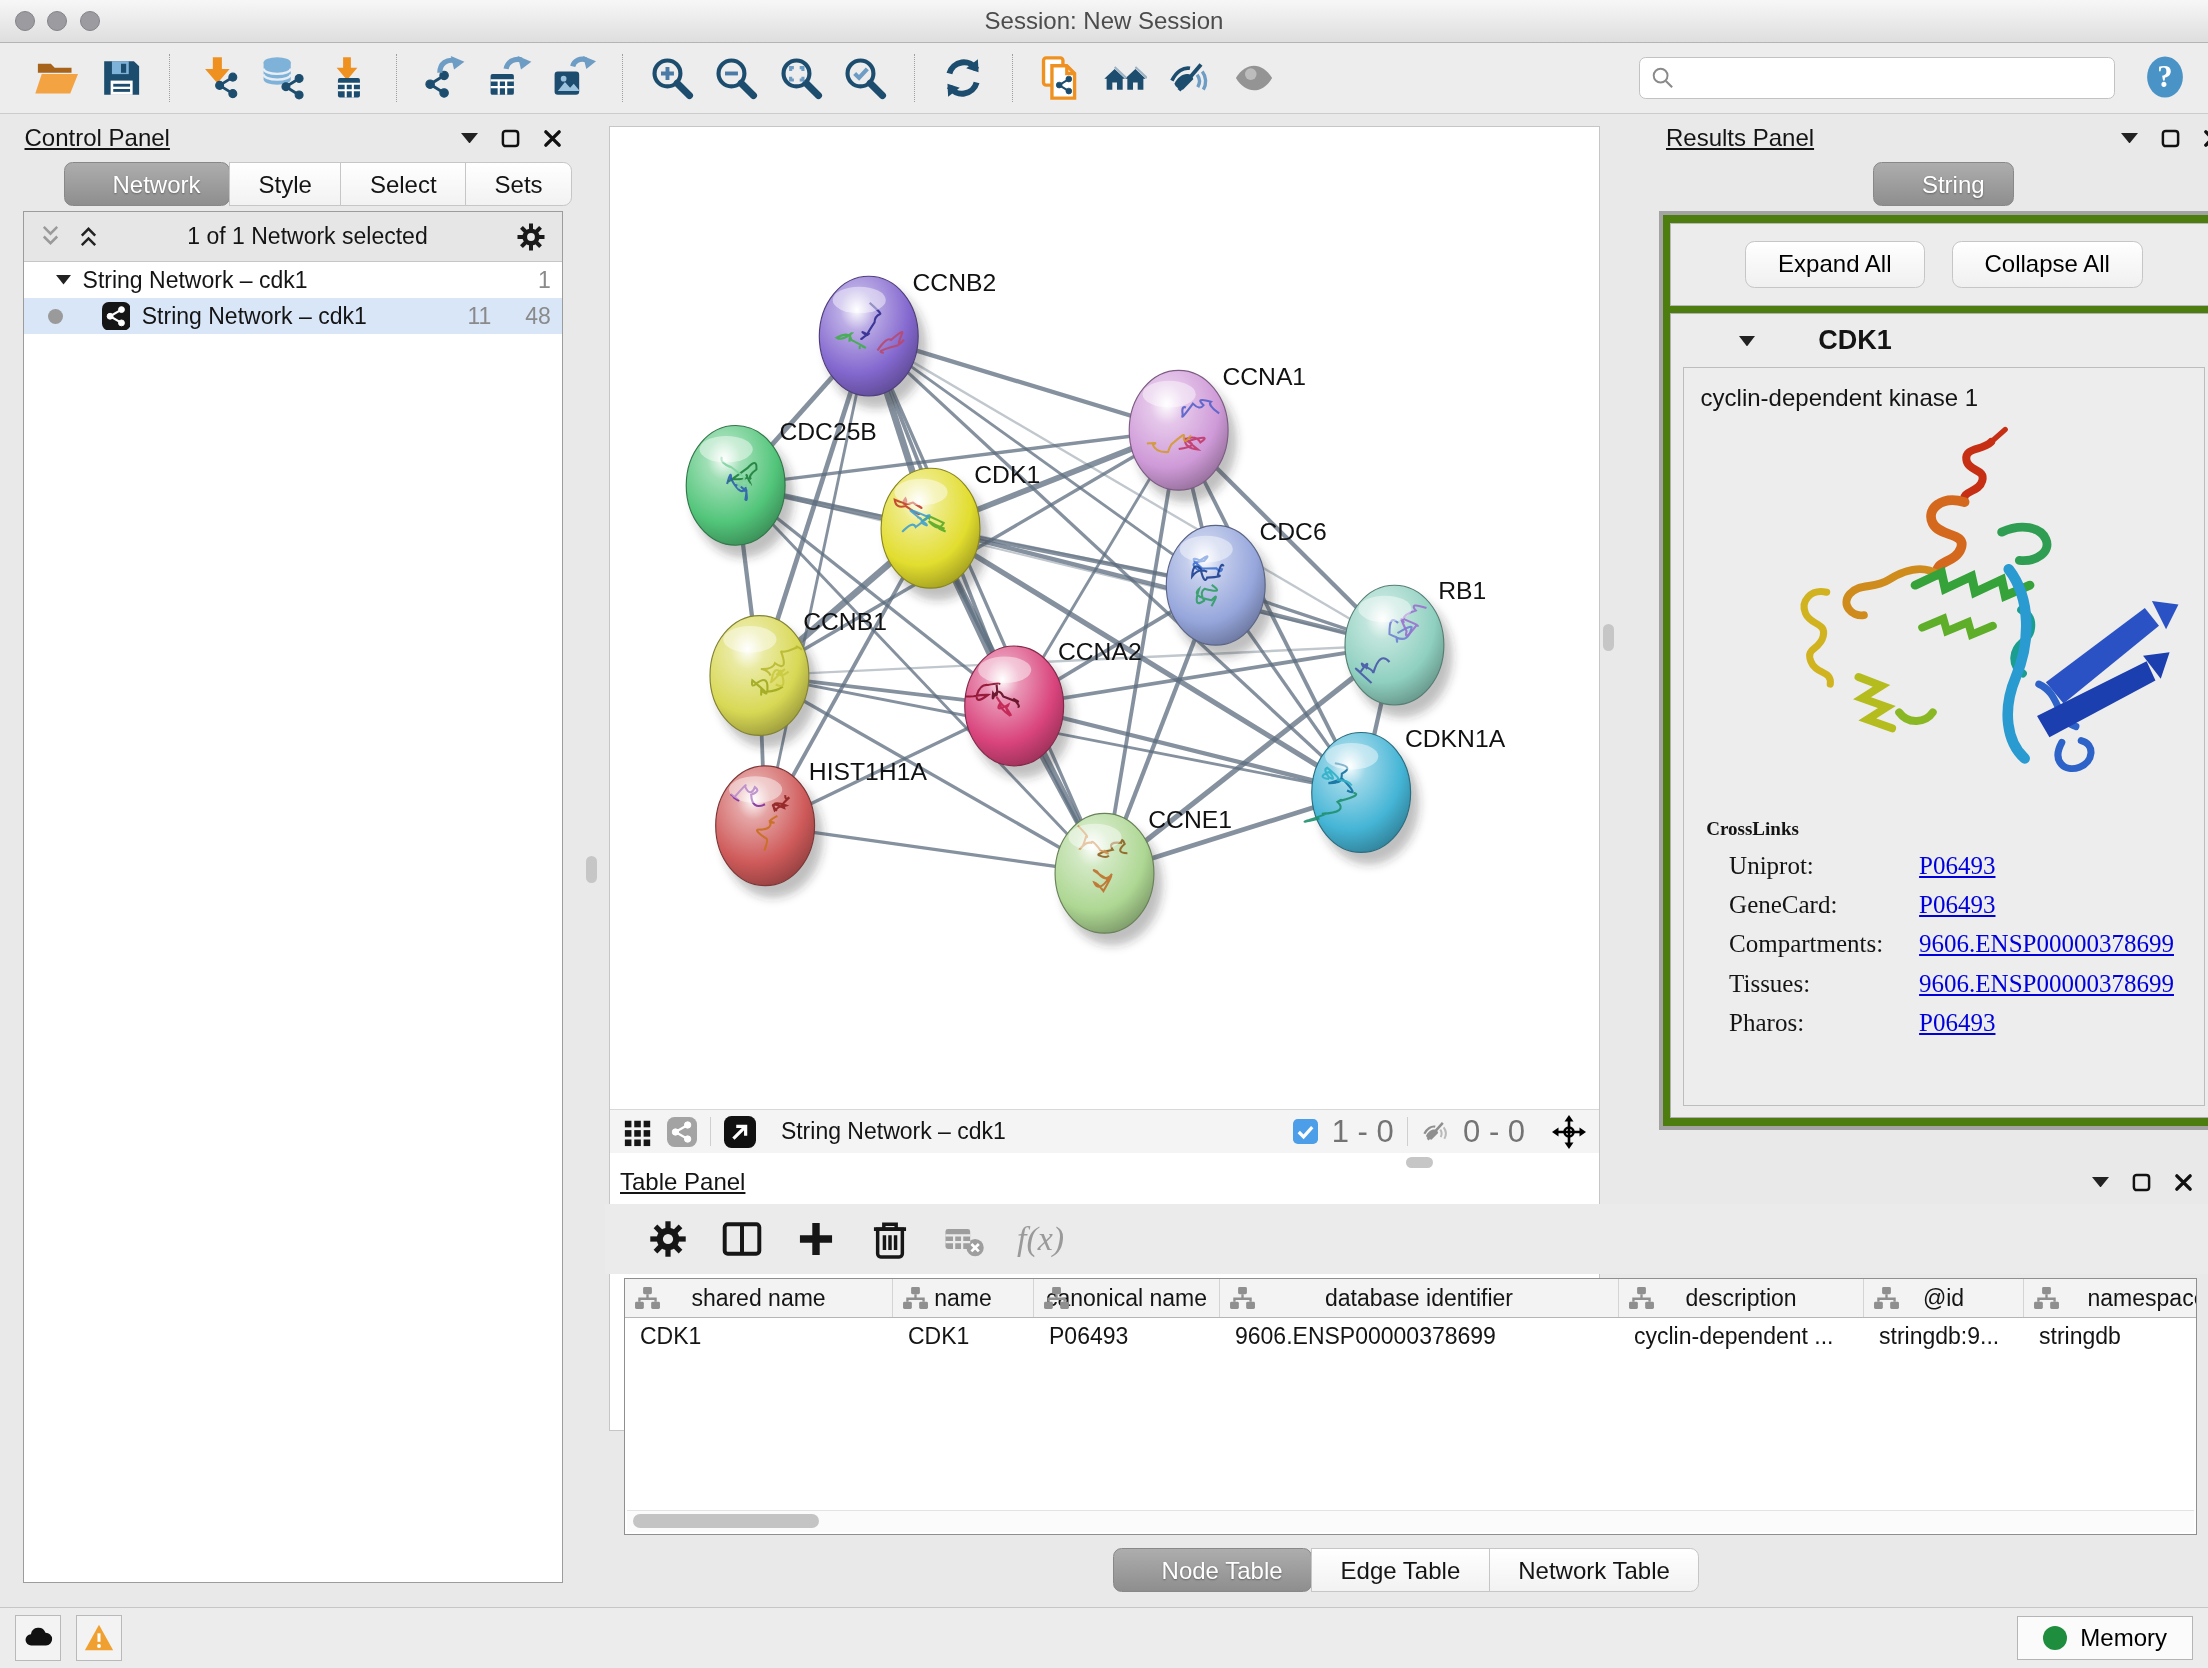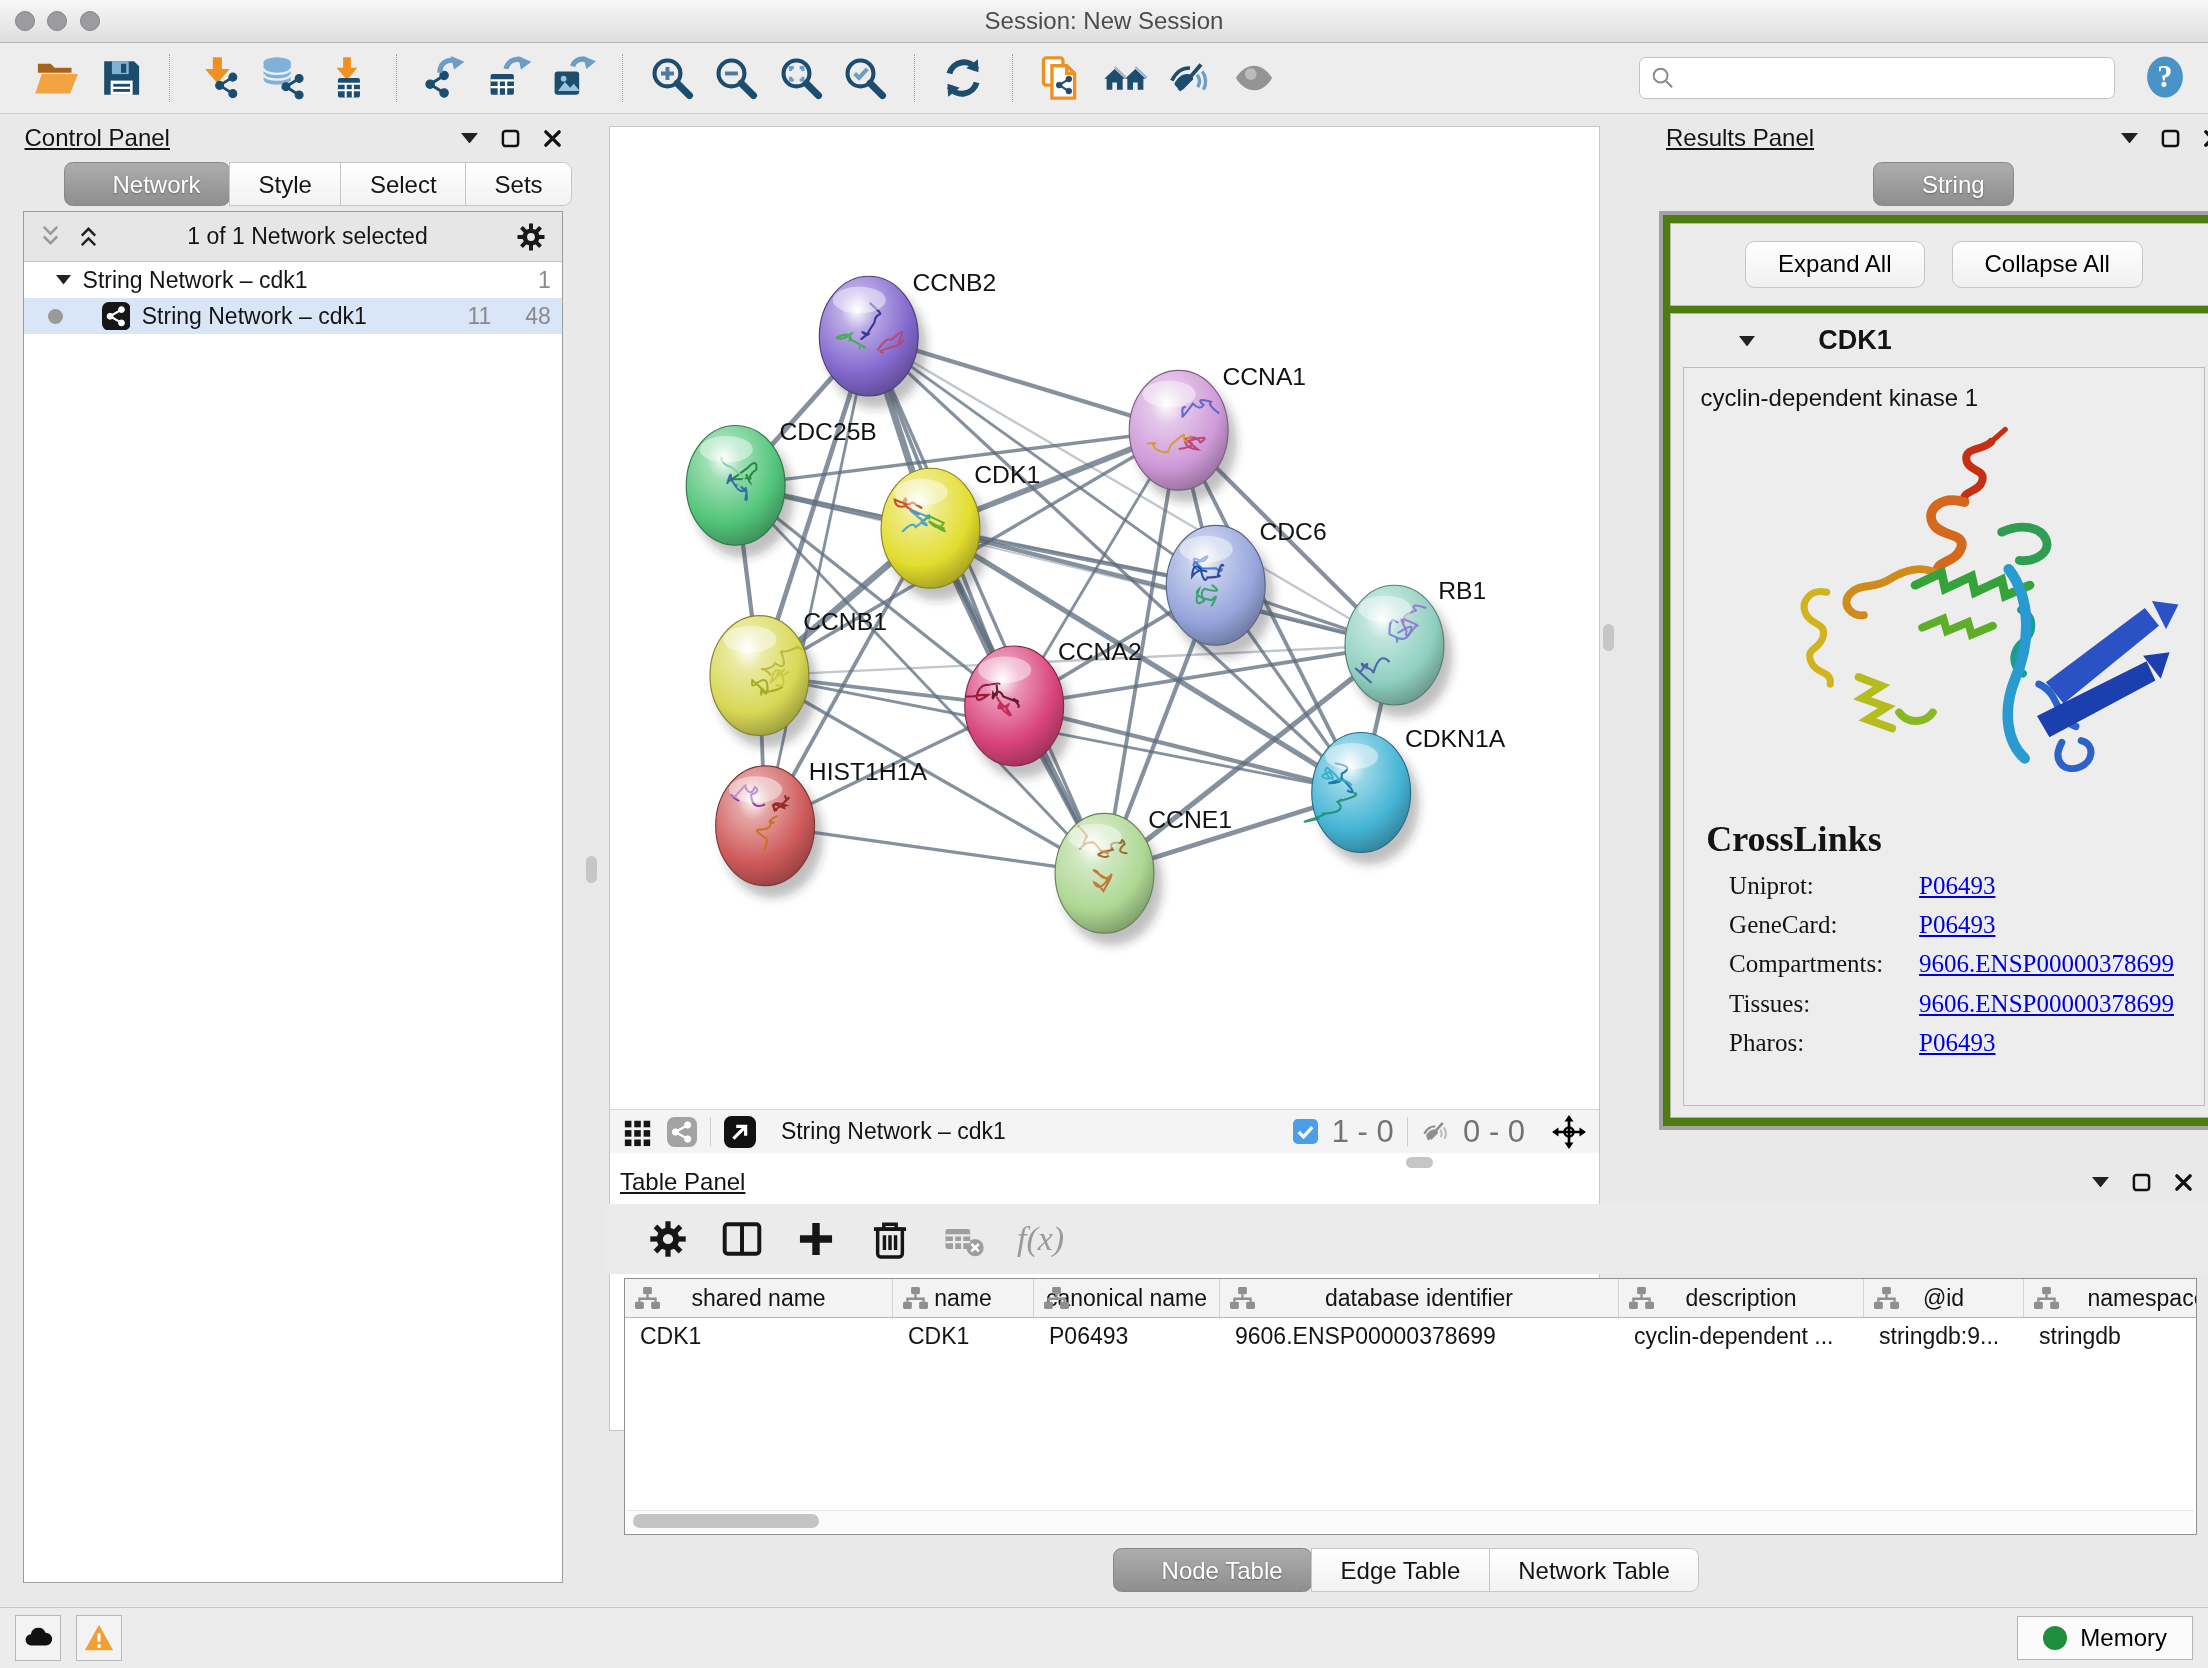--- a/index.html
+++ b/index.html
@@ -71,21 +71,21 @@
     padding:7.6px;box-sizing:border-box;display:flex;flex-direction:column;gap:7.6px;}
   .expand-row{border:1px solid #b8b8b8;background:#ececec;display:flex;justify-content:center;gap:27px;padding:17px 0;}
   .btn{font-size:24px;padding:8.6px 32px;background:linear-gradient(#fff,#f0f0f0);
     border:1px solid #c6c6c6;border-radius:9.5px;cursor:pointer;font-family:inherit;}
   .gene-box{flex:1;border:1px solid #b0b0b0;background:#ececec;display:flex;flex-direction:column;min-height:0;}
   .gene-head{height:53px;display:flex;align-items:center;gap:63px;padding-left:68px;flex:0 0 auto;}
   .gene-name{font-size:27px;font-weight:bold;}
   .gene-inner{flex:1;margin:0 11.4px 11.4px;border:1px solid #bdbdbd;background:#ededed;padding:13.3px 17px;overflow:hidden;}
   .gene-desc{font-size:24px;margin:1.9px 0 5.7px;}
   .protein{display:block;margin:7.6px 0 0 9.5px;}
-  .xl-title{font-family:"Liberation Serif",serif;font-weight:bold;font-size:36px;margin:19px 0 5.7px 5.7px;}
+  .xl-title{font-family:"Liberation Serif",serif;font-weight:bold;font-size:19px;margin:19px 0 5.7px 5.7px;}
   .xrow{display:flex;font-family:"Liberation Serif",serif;font-size:25px;margin:11.4px 0 11.4px 28.5px;}
   .xlabel{width:190px;flex:0 0 auto;}
   .xlink{color:#0000dd;text-decoration:underline;cursor:pointer;}
 
   
   .table-panel{position:absolute;left:605px;top:1162px;right:0;height:445px;}
   .tp-toolbar{height:70px;background:#ebebeb;display:flex;align-items:center;gap:32px;padding-left:42px;margin-top:1.9px;}
   .tp-btn{background:none;border:none;padding:0;display:flex;cursor:pointer;}
   .tp-btn svg{width:42px;height:42px;}
   .fx{font-family:"Liberation Serif",serif;font-style:italic;font-size:34px;color:#9a9a9a;}

